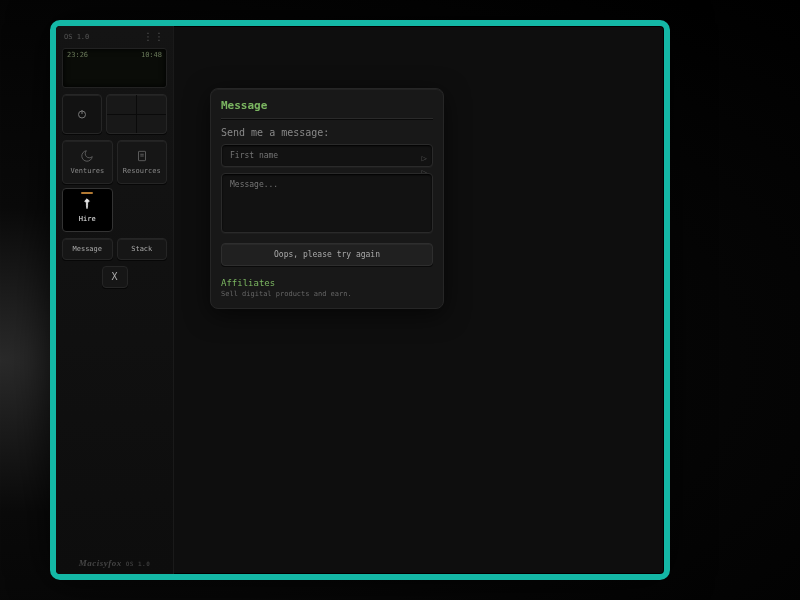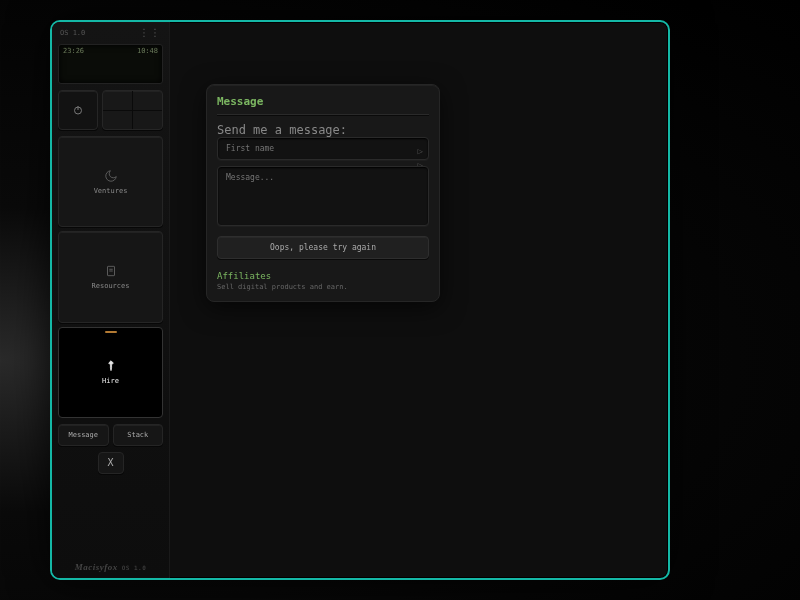--- a/index.html
+++ b/index.html
@@ -15,21 +15,21 @@
   .stars span {
     position: absolute; width: 1px; height: 1px;
     background: #ddd; border-radius: 50%;
   }
   
   .frame {
     position: absolute;
     left: 50px; top: 20px;
     width: 620px; height: 560px;
     background: #0e0e0e;
-    border: 2px solid #14b8a6;
+    border: 6px solid #14b8a6;
     border-radius: 10px;
     box-shadow: 0 0 40px rgba(0,0,0,.8), inset 0 0 0 1px #000;
     display: flex;
     overflow: hidden;
   }
   
   .side {
     width: 118px;
     background: linear-gradient(#141414,#0d0d0d);
     border-right: 1px solid #1a1a1a;
@@ -60,21 +60,21 @@
     box-shadow: 0 1px 0 #070707, inset 0 1px 0 #222;
   }
   .pwr { flex:0 0 38%; background:#121212; }
   .cross { position:relative; }
   .cross::before, .cross::after {
     content:""; position:absolute; background:#0a0a0a;
   }
   .cross::before { width:100%; height:1px; top:50%; }
   .cross::after  { width:1px; height:100%; left:50%; }
   .grid {
-    display:grid; grid-template-columns:1fr; gap:4px;text-align:center;
+    display:grid; grid-template-columns:1fr 1fr; gap:4px;text-align:center;
   }
   .cell {
     aspect-ratio: 1.15/1;
     background:#161616; border:1px solid #252525; border-radius:4px;
     box-shadow: 0 1px 0 #070707, inset 0 1px 0 #222;
     display:flex; flex-direction:column; align-items:center; justify-content:center;
     gap:4px; cursor:pointer;
   }
   .cell.active { background:#000; border-color:#333; box-shadow: inset 0 0 8px #000; }
   .cell .ic { width:14px; height:14px; display:flex; align-items:center; justify-content:center; }
@@ -124,21 +124,21 @@
     width:234px;
     background:#181818;
     border:1px solid #262626;
     border-radius:8px;
     box-shadow: 0 6px 24px rgba(0,0,0,.6), inset 0 1px 0 #222;
     padding:10px;
     font-size:9px;
   }
   .panel h1 { font-size:11px; color:#7bb661; font-weight:600; margin-bottom:2px;}
   .hr { height:1px; background:#2a2a2a; margin:6px 0 8px; box-shadow:0 1px 0 #0a0a0a;}
-  .sub { font-size:12px; color:#888; }
+  .sub { font-size:10px; color:#888; margin-bottom:6px; }
   .field, .area {
     width:100%;
     background:#121212;
     border:1px solid #2a2a2a;
     border-radius:4px;
     box-shadow: inset 0 1px 2px #000, 0 1px 0 #1e1e1e;
     color:#6a7a5a;
     font-family:inherit; font-size:8px;
     padding:6px 22px 6px 8px;
     margin-bottom:6px;

